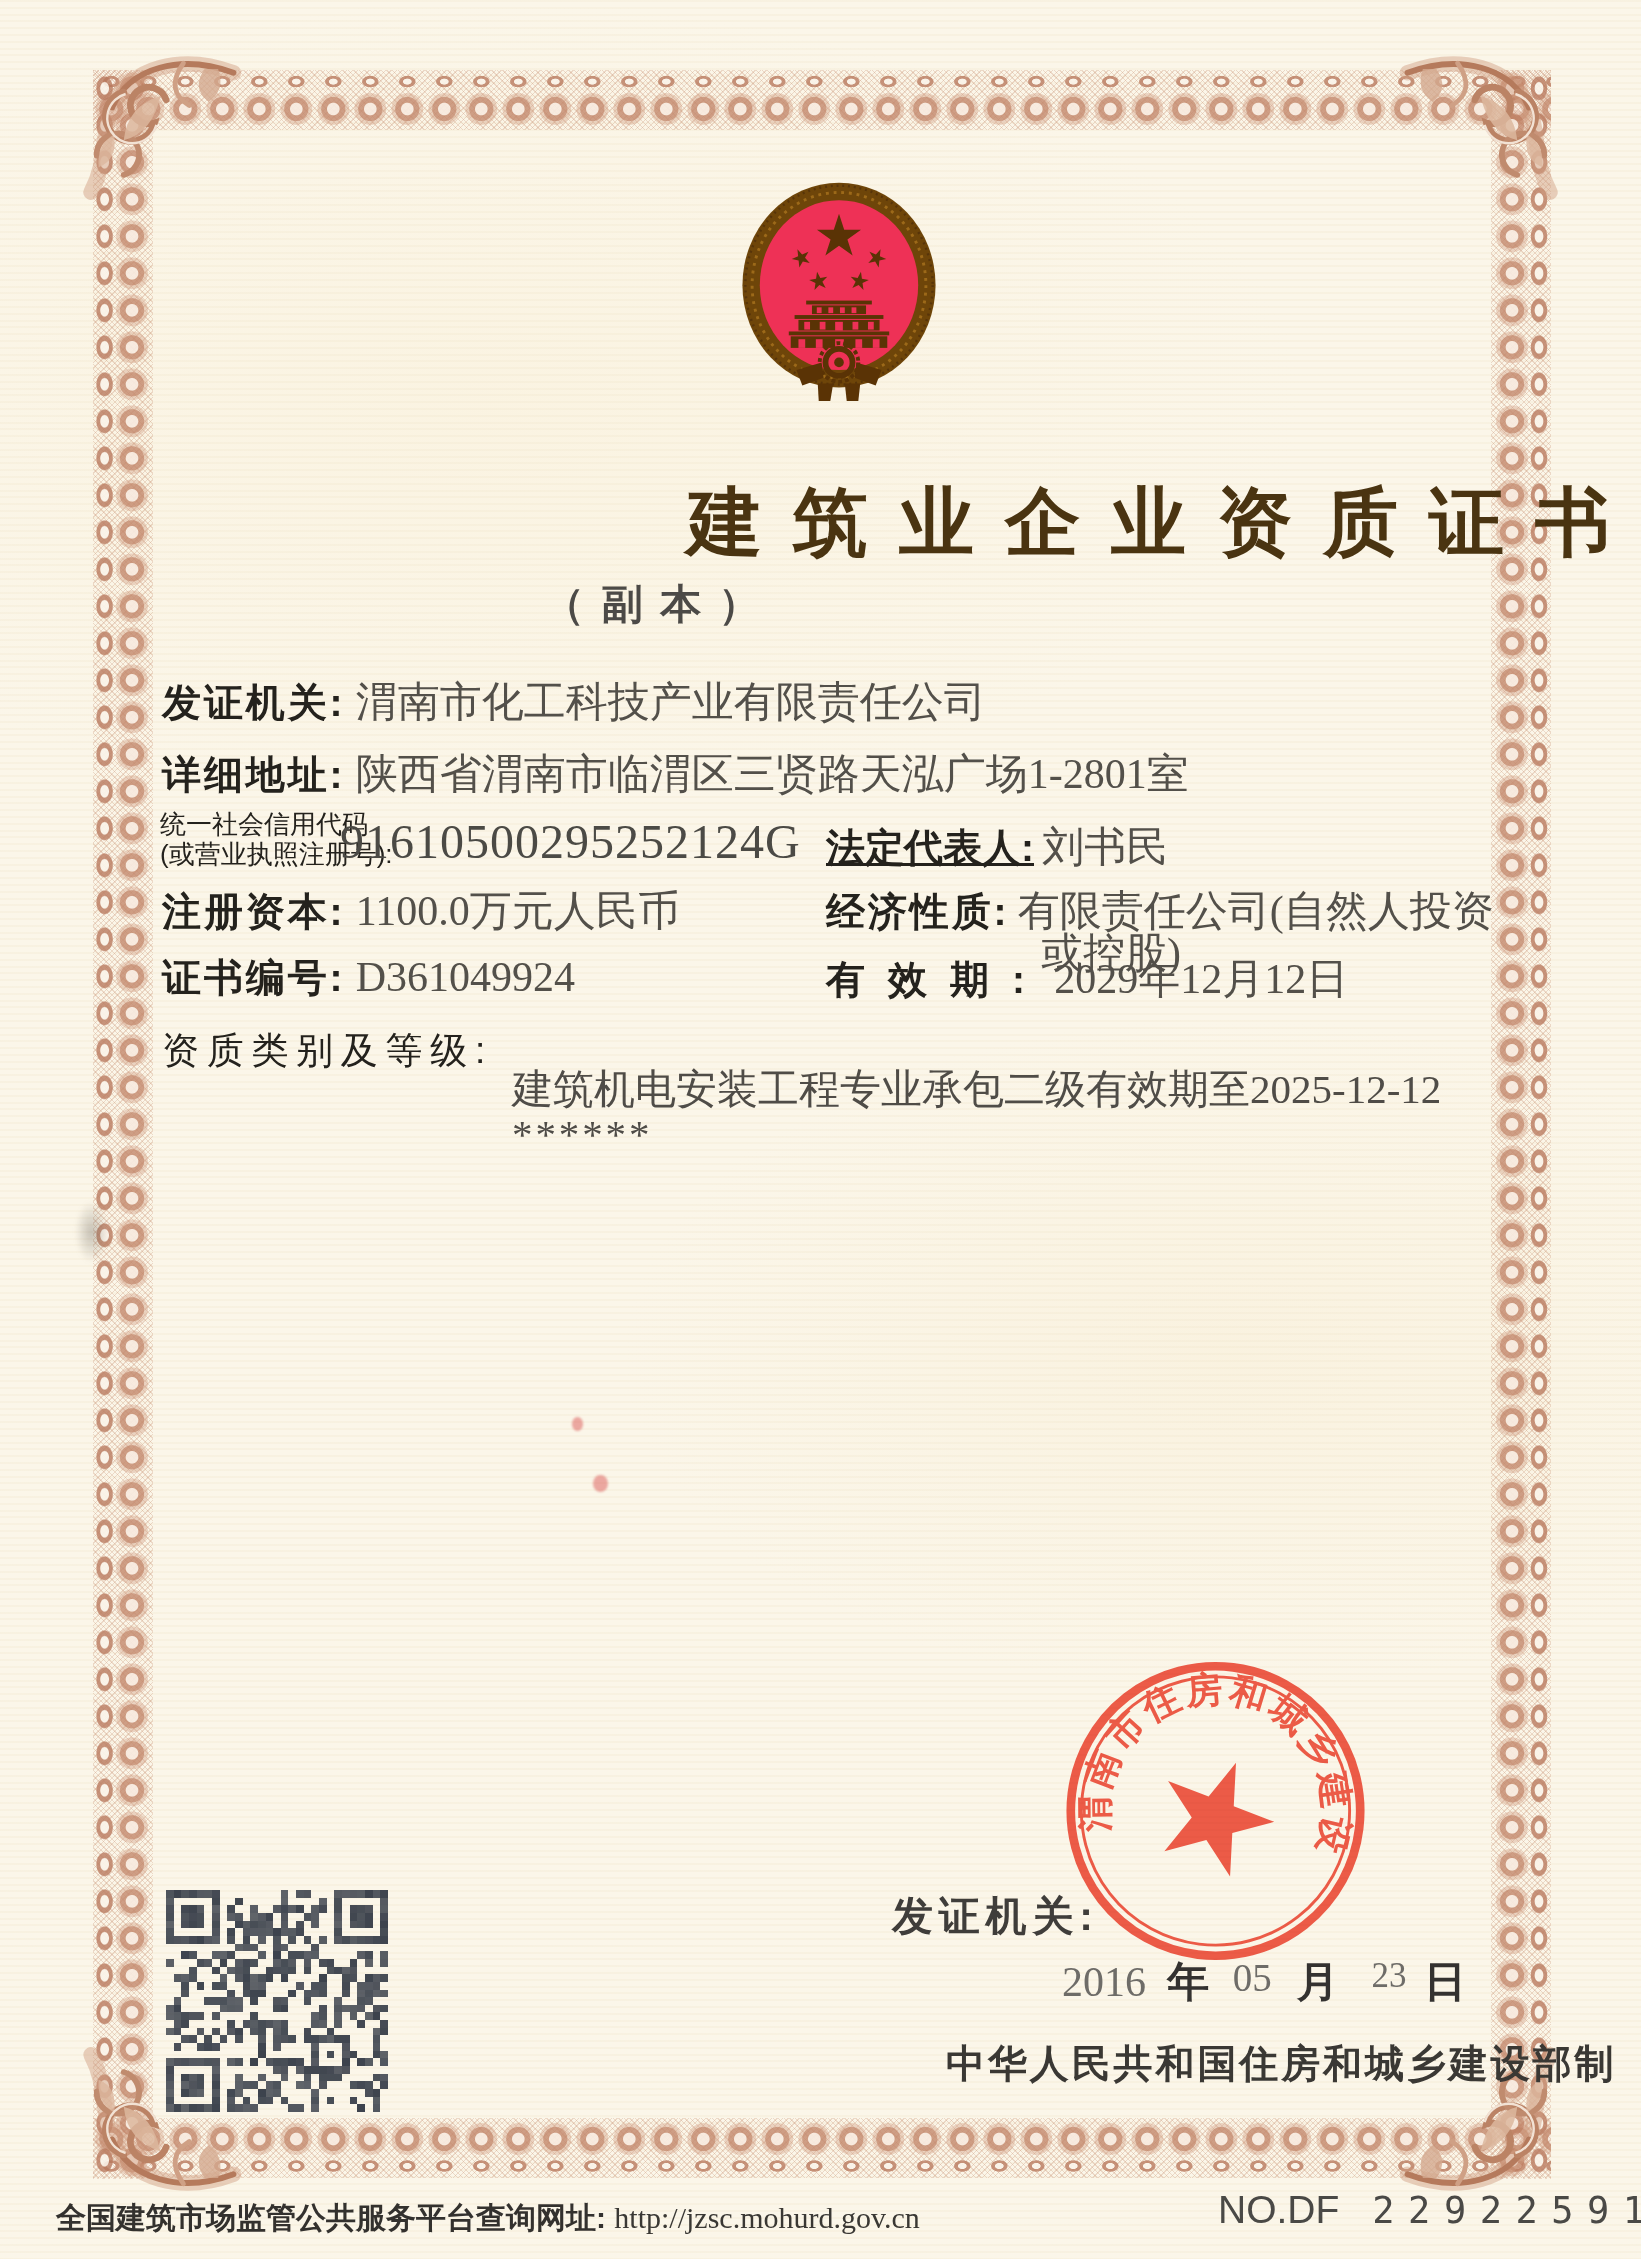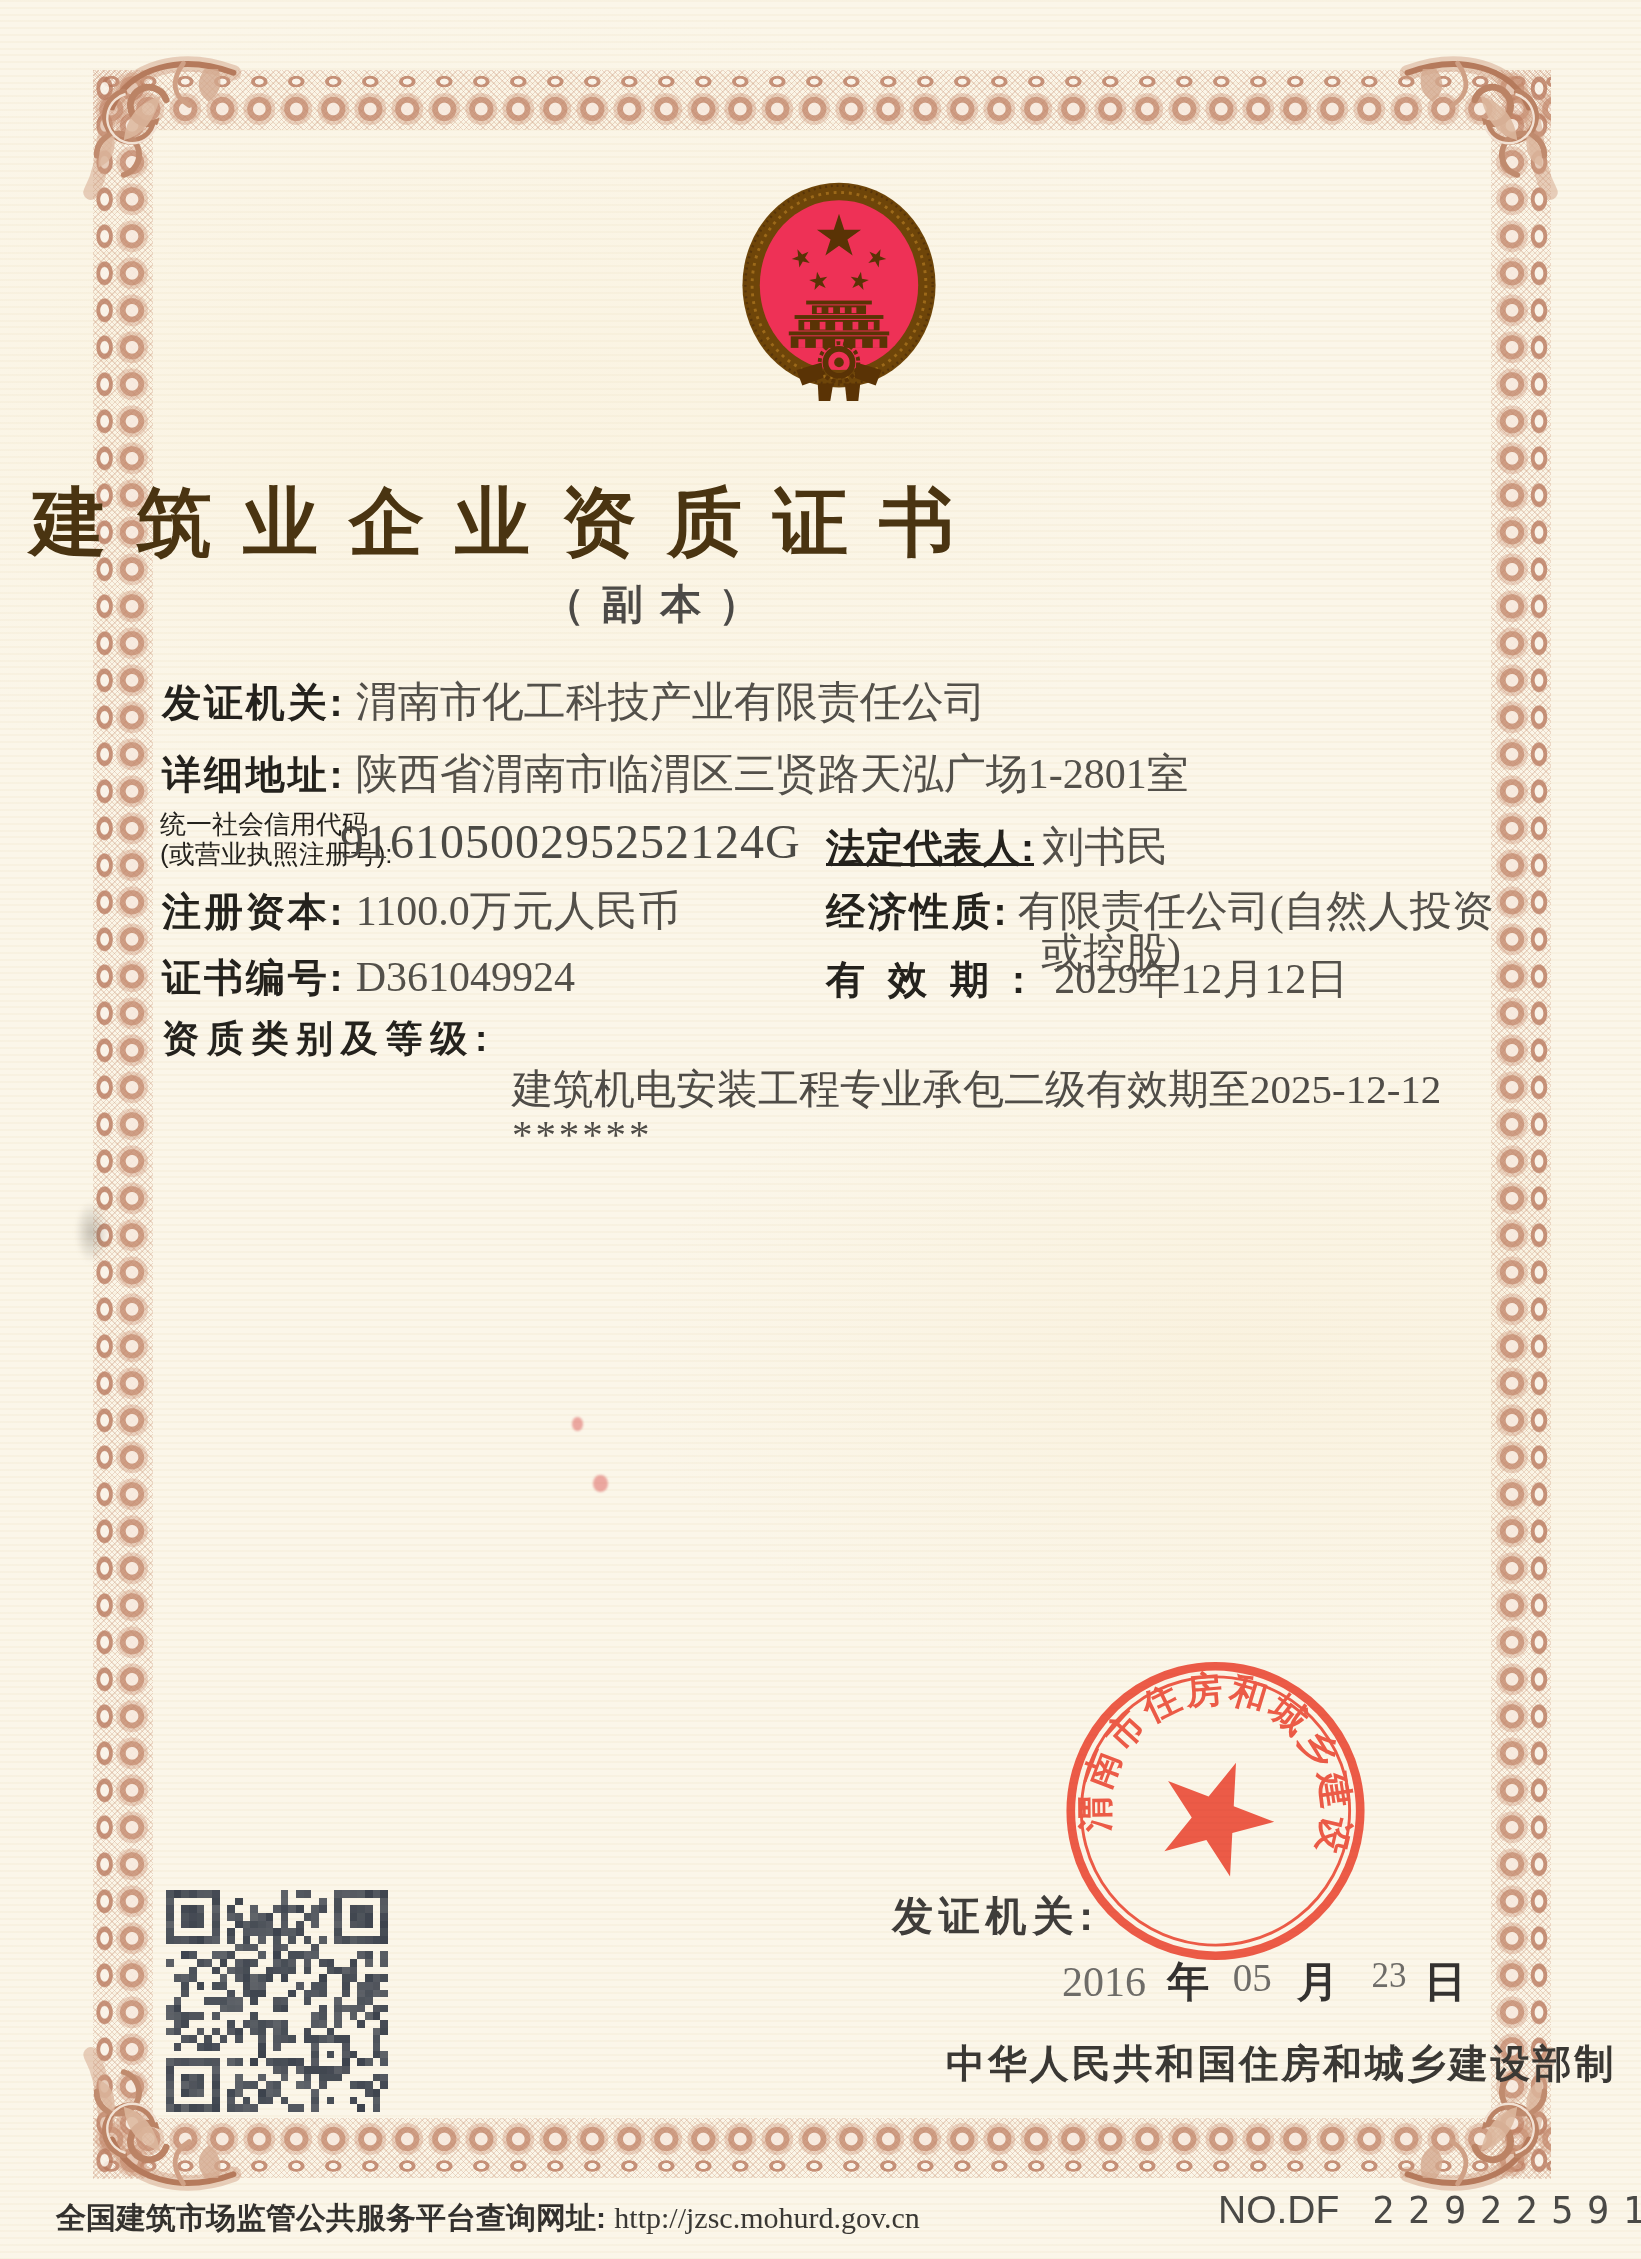--- a/index.html
+++ b/index.html
@@ -40,31 +40,31 @@
       repeating-linear-gradient(45deg, rgba(198,140,110,.3) 0 1px, rgba(0,0,0,0) 1px 3.9px),
       repeating-linear-gradient(-45deg, rgba(198,140,110,.3) 0 1px, rgba(0,0,0,0) 1px 3.9px);
     background-size:60px 37px,60px 37px,auto,auto;}
   .corner{position:absolute;width:183px;height:183px;}
   #corner-tl{left:64px;top:42px;}
   #corner-tr{left:1394px;top:42px;transform:scaleX(-1);}
   #corner-bl{left:64px;top:2022px;transform:scaleY(-1);}
   #corner-br{left:1394px;top:2022px;transform:scale(-1,-1);}
   
   .abs{position:absolute;}
-  #title{left:0;width:1641px;top:473px;text-align:left;font-size:75px;font-weight:900;
+  #title{left:0;width:1641px;top:473px;text-align:right;font-size:75px;font-weight:900;
     letter-spacing:31px;text-indent:31px;color:#4a3411;}
   #subtitle{left:0;width:1303px;top:577px;text-align:center;font-size:41px;font-weight:700;
     letter-spacing:17.4px;text-indent:17.4px;color:#4c4a47;}
   .lbl{font-weight:700;color:#24221d;font-size:39px;letter-spacing:2.9px;white-space:nowrap;}
   .lbl-wide{letter-spacing:23px;}
   .lbl-tight{letter-spacing:0;text-decoration:underline;}
   .val{font-family:"Liberation Serif", serif;color:#53504a;font-size:42px;white-space:nowrap;}
   .code{font-size:48px;letter-spacing:1px;color:#4b4a45;}
   .small-lbl{font-weight:400;color:#24221d;font-size:26px;line-height:30px;white-space:nowrap;}
-  .qual-lbl{font-weight:700;color:#24221d;font-size:37px;letter-spacing:7.7px;white-space:nowrap;}
+  .qual-lbl{font-weight:400;color:#24221d;font-size:37px;letter-spacing:7.7px;white-space:nowrap;margin-top:12px;}
   .qual-line{font-family:"Liberation Serif", serif;color:#4f4c47;font-size:41px;white-space:nowrap;}
   #authority-label{font-size:41px;font-weight:700;letter-spacing:5.8px;color:#3f3d3a;}
   #maker-line{font-size:39px;font-weight:700;letter-spacing:2.9px;color:#3a3834;}
   .date-num{font-family:"Liberation Serif", serif;color:#6e6c68;}
   .date-unit{font-weight:700;color:#343230;font-size:42px;}
   #footer-query{font-size:30px;font-weight:700;color:#33312e;white-space:nowrap;}
   #footer-query .url{font-family:"Liberation Serif", serif;font-weight:400;color:#3a3834;}
   #serial{font-size:39px;color:#4a4946;white-space:nowrap;}
   #serial .digits{letter-spacing:13.5px;margin-left:33px;font-family:"DejaVu Sans Mono", monospace;font-size:37px;}
   .speck{position:absolute;border-radius:50%;background:rgba(216,70,70,.45);filter:blur(1px);}

